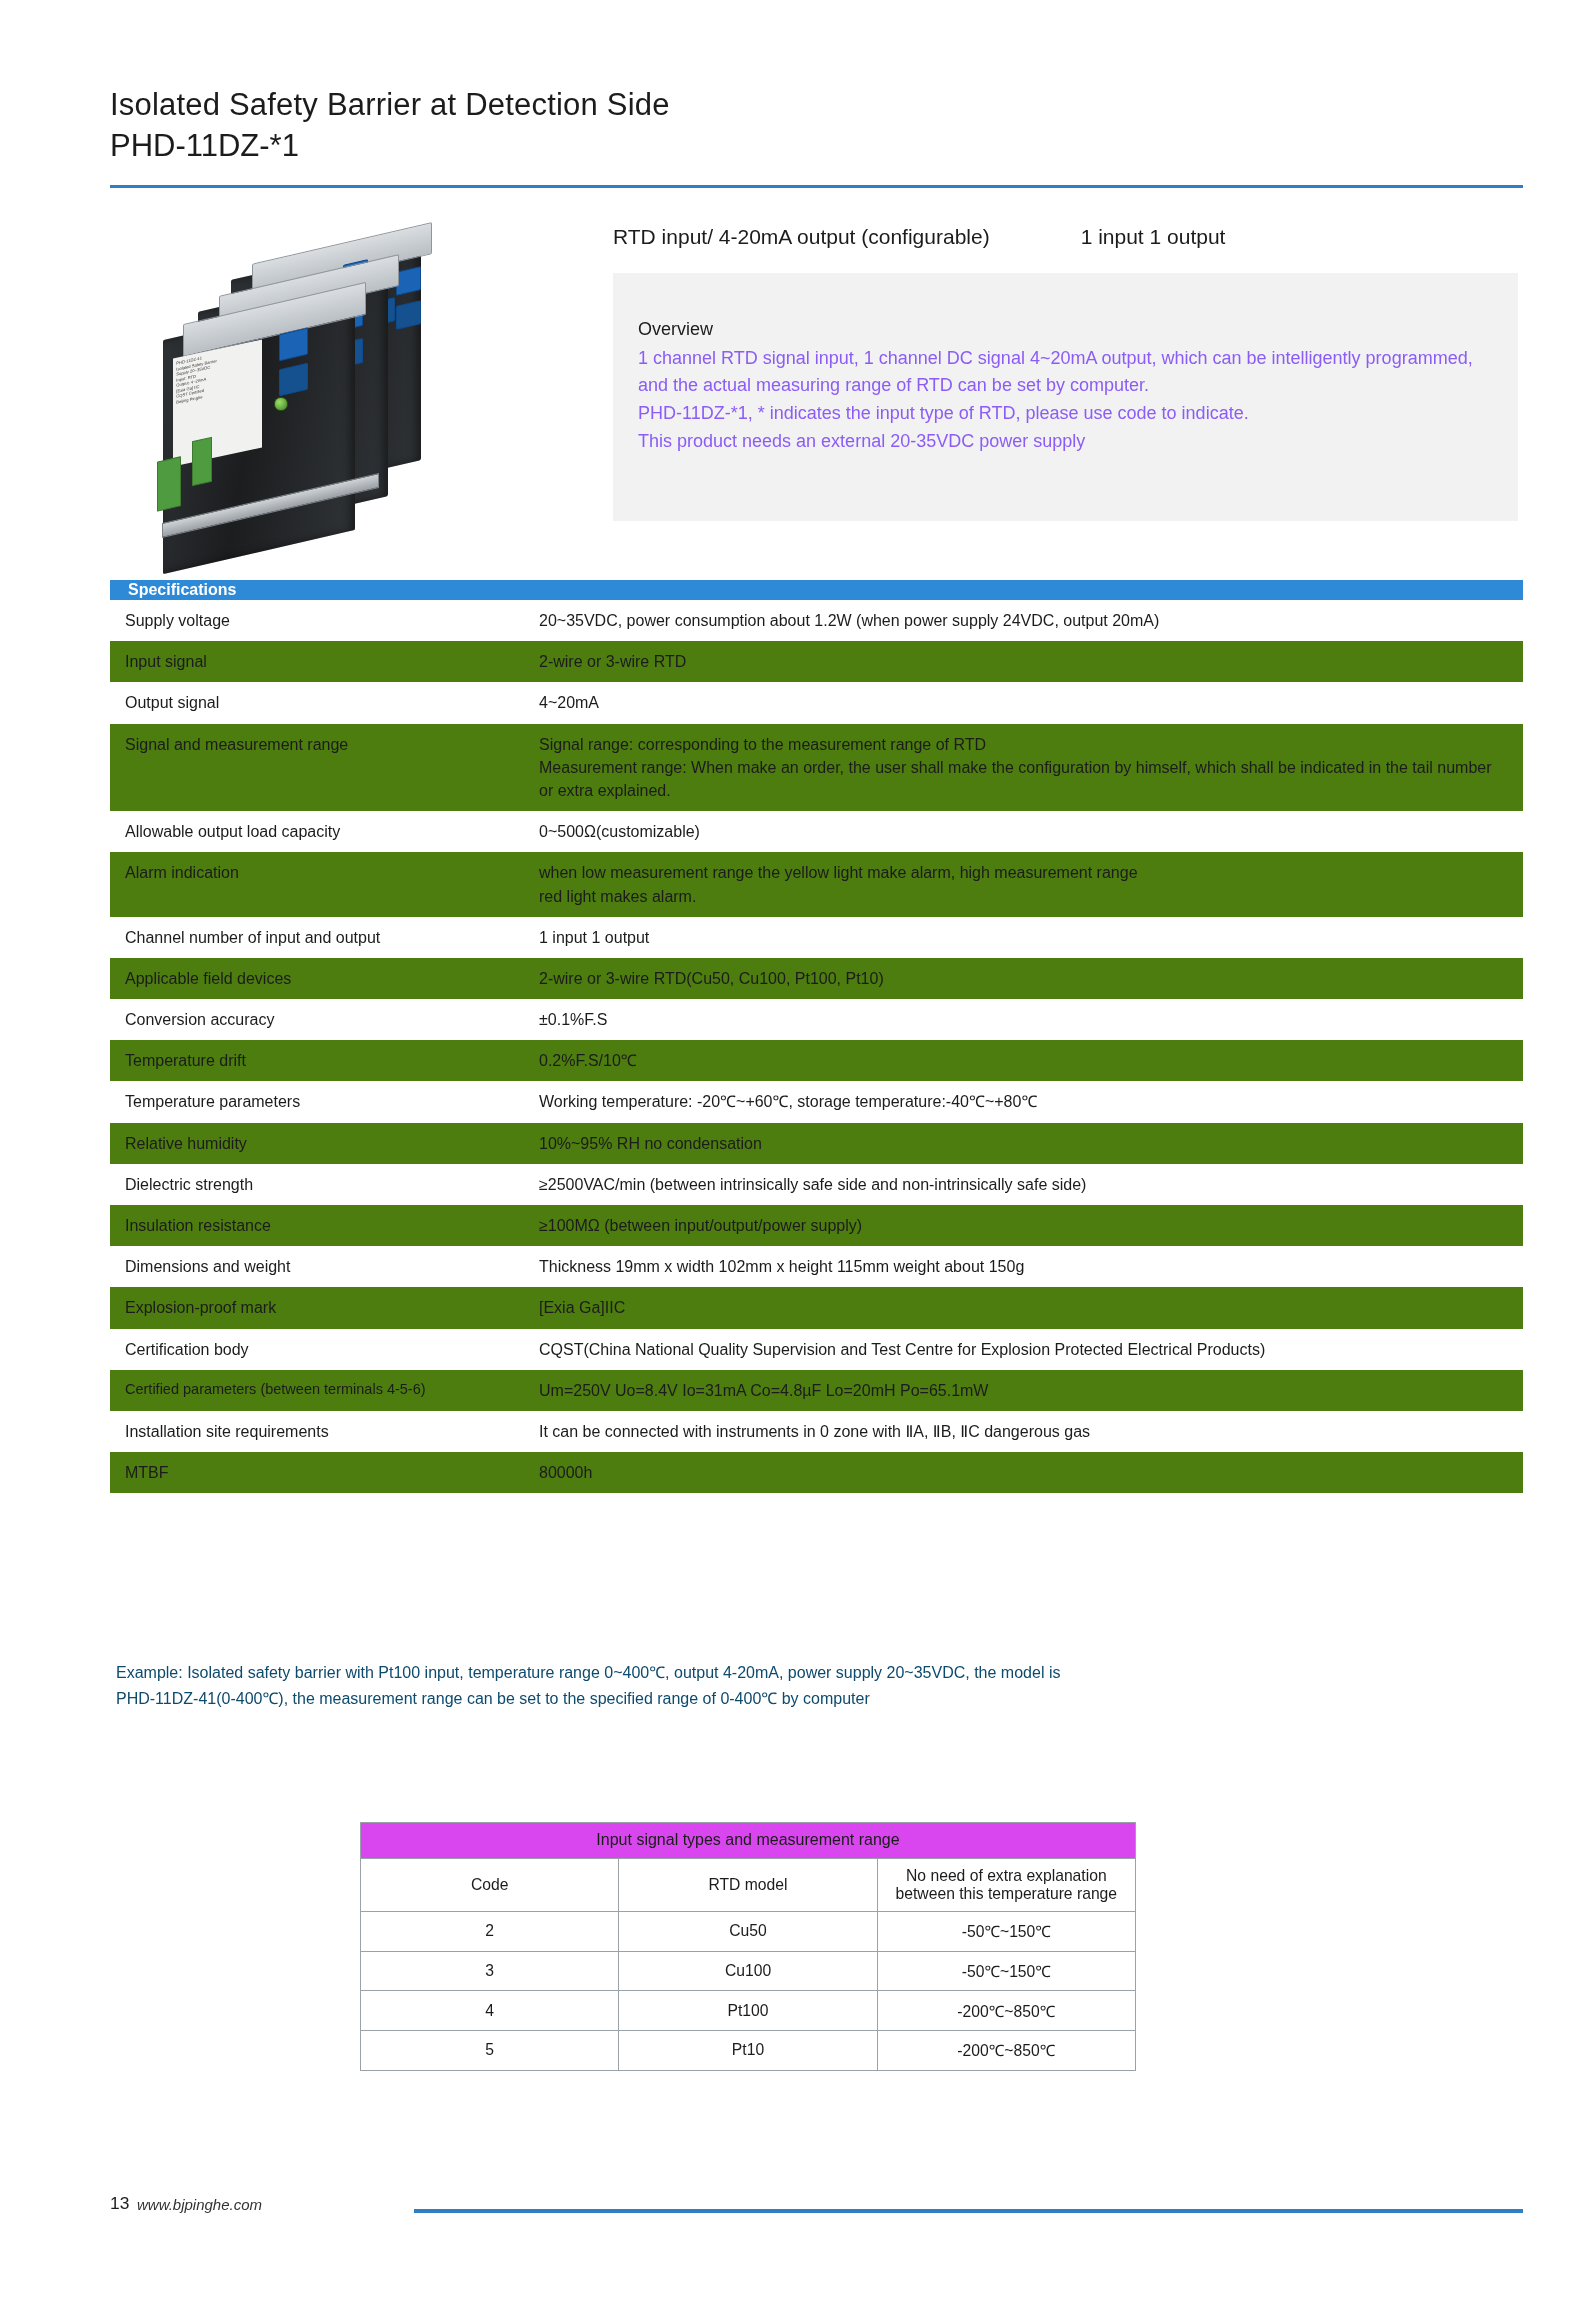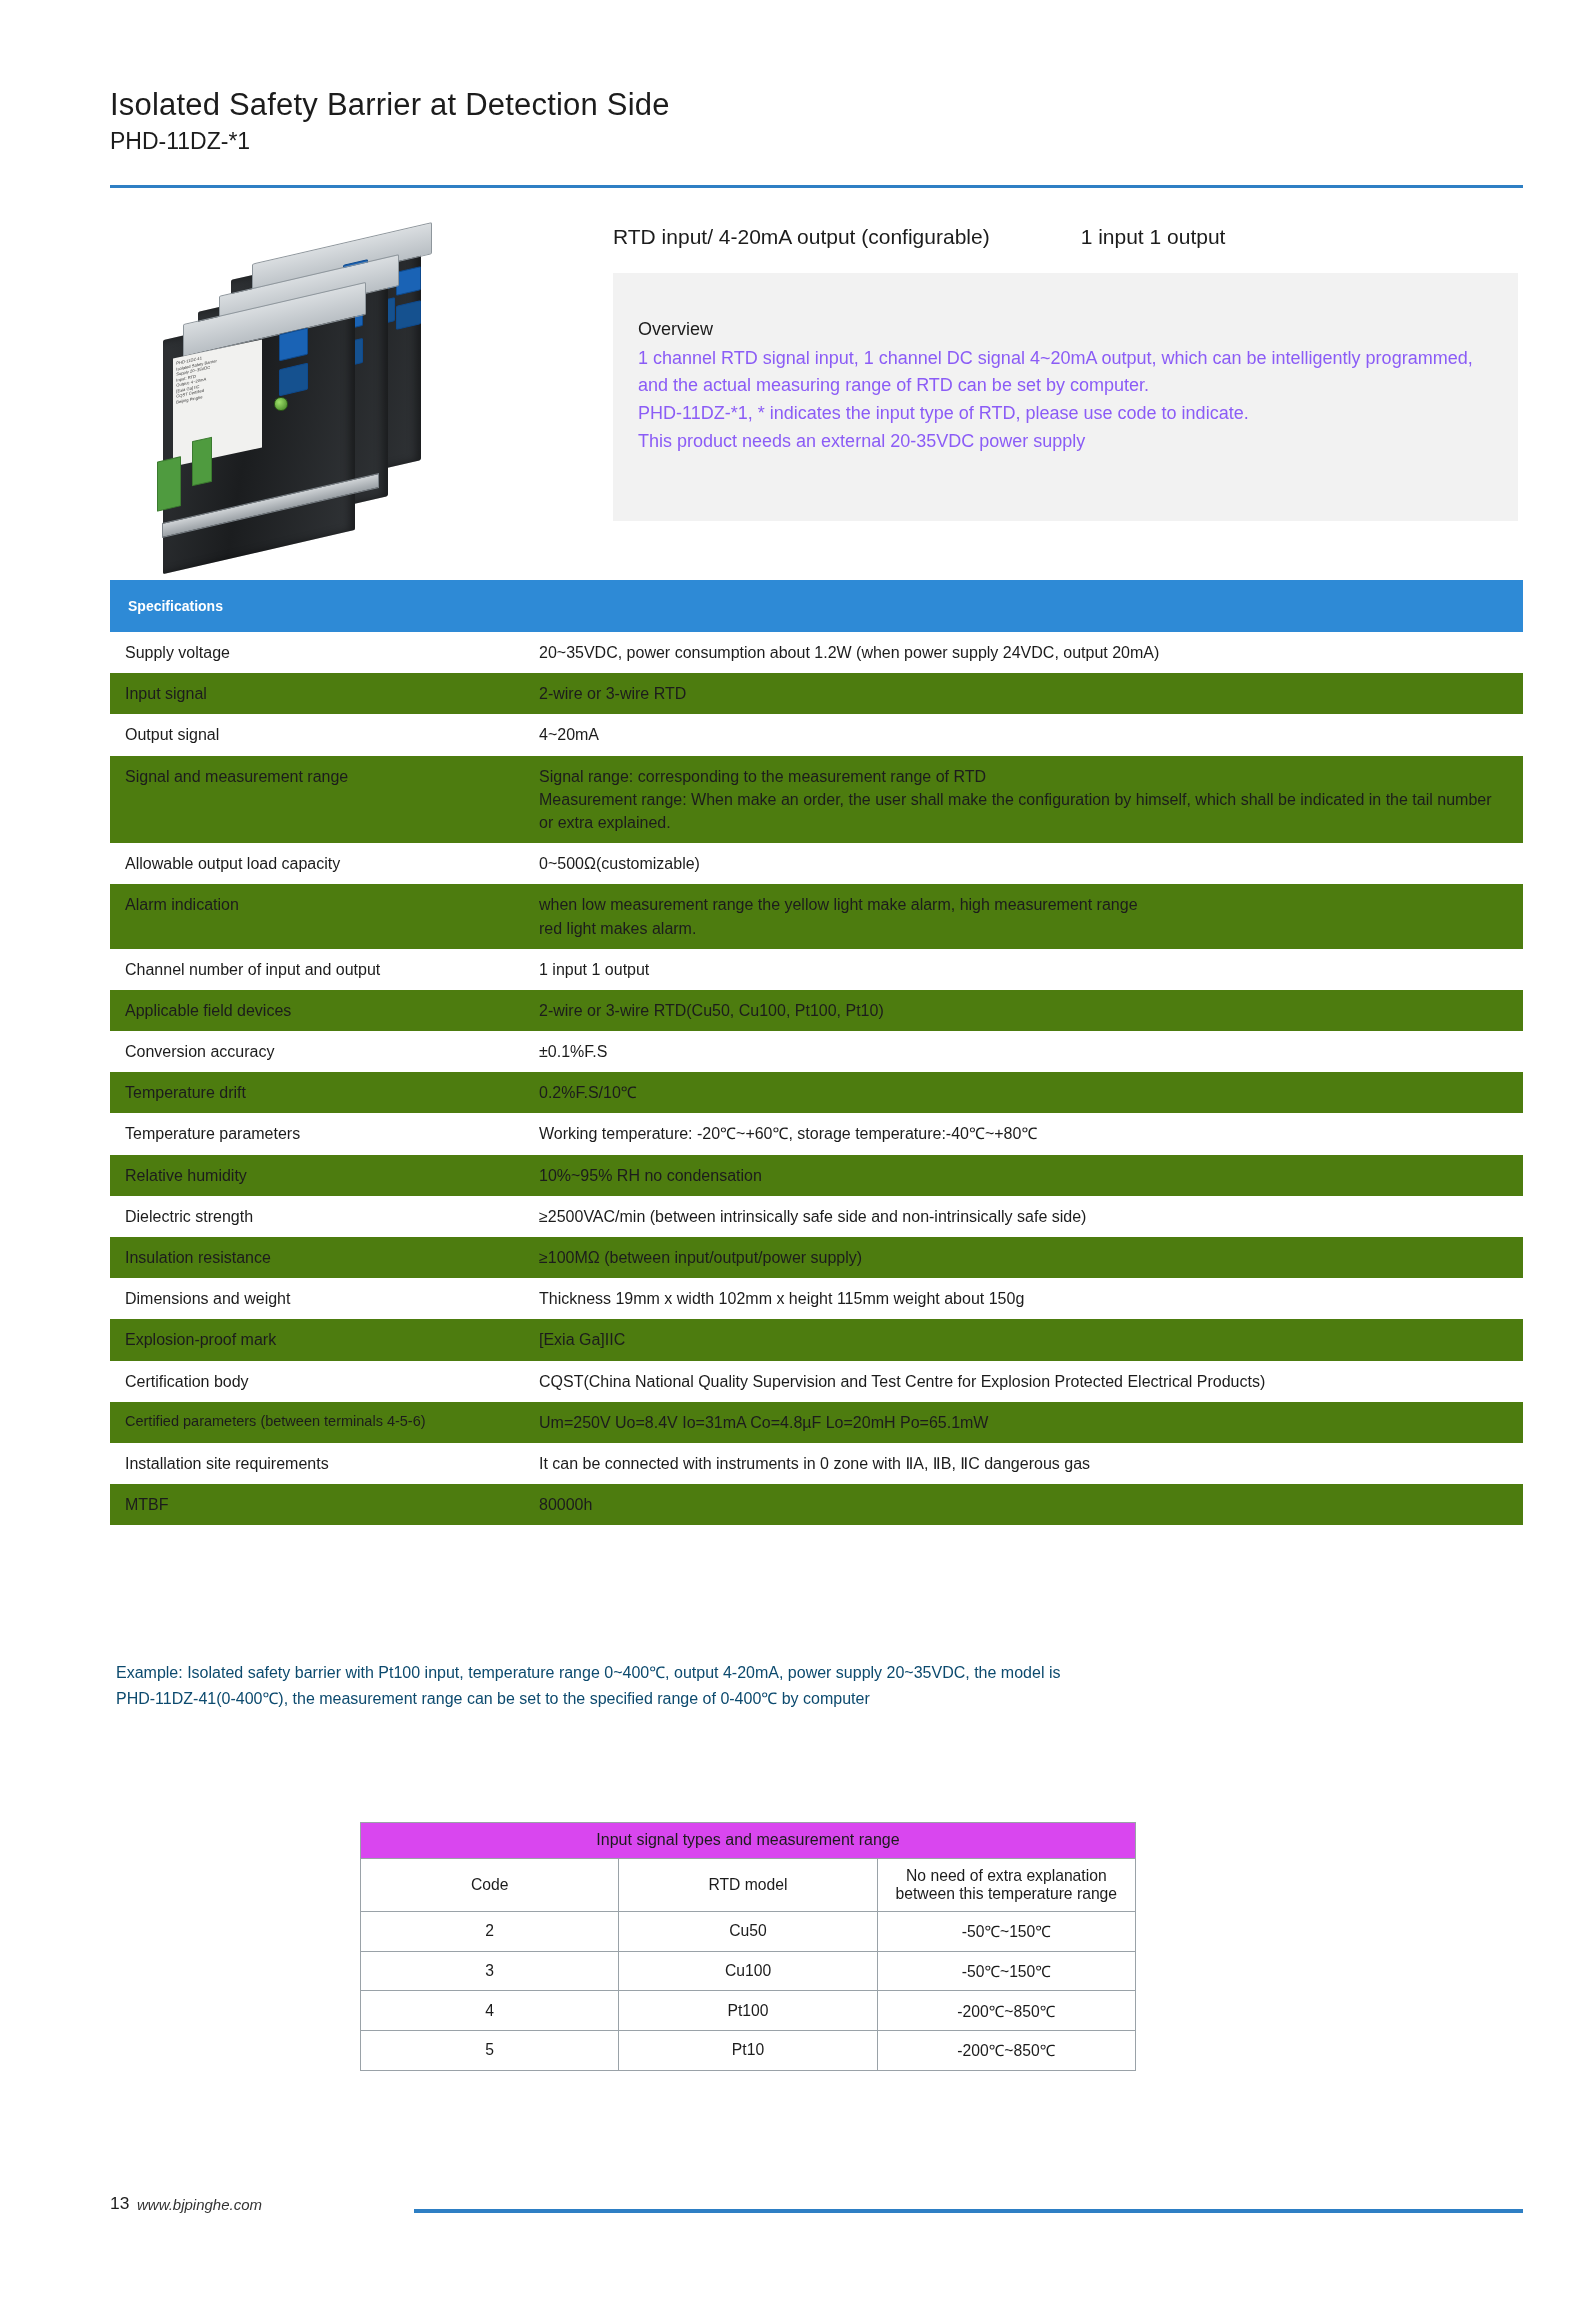--- a/index.html
+++ b/index.html
@@ -32,21 +32,21 @@
     width: 1408px;
   }
   .doc-title {
     font-size: 31px;
     font-weight: 400;
     letter-spacing: 0.2px;
     color: #1c1c1c;
     line-height: 1.15;
   }
   .doc-subtitle {
-    font-size: 23px;
+    font-size: 31px;
     font-weight: 400;
     color: #1c1c1c;
     margin-top: 5px;
   }
   .header-rule {
     position: absolute;
     left: 110px;
     top: 185px;
     width: 1413px;
     height: 3.3px;
@@ -155,23 +155,23 @@
   
   .spec-wrap {
     position: absolute;
     left: 110px;
     top: 580px;
     width: 1413px;
   }
   .spec-header {
     background: #2e8ad6;
     color: #ffffff;
-    font-size: 14px;
+    font-size: 16px;
     font-weight: bold;
-    padding: 18px 18px;
+    padding: 1px 18px;
     box-sizing: border-box;
   }
   table.spec {
     width: 100%;
     border-collapse: collapse;
     table-layout: fixed;
   }
   table.spec td {
     vertical-align: top;
     font-size: 16px;

